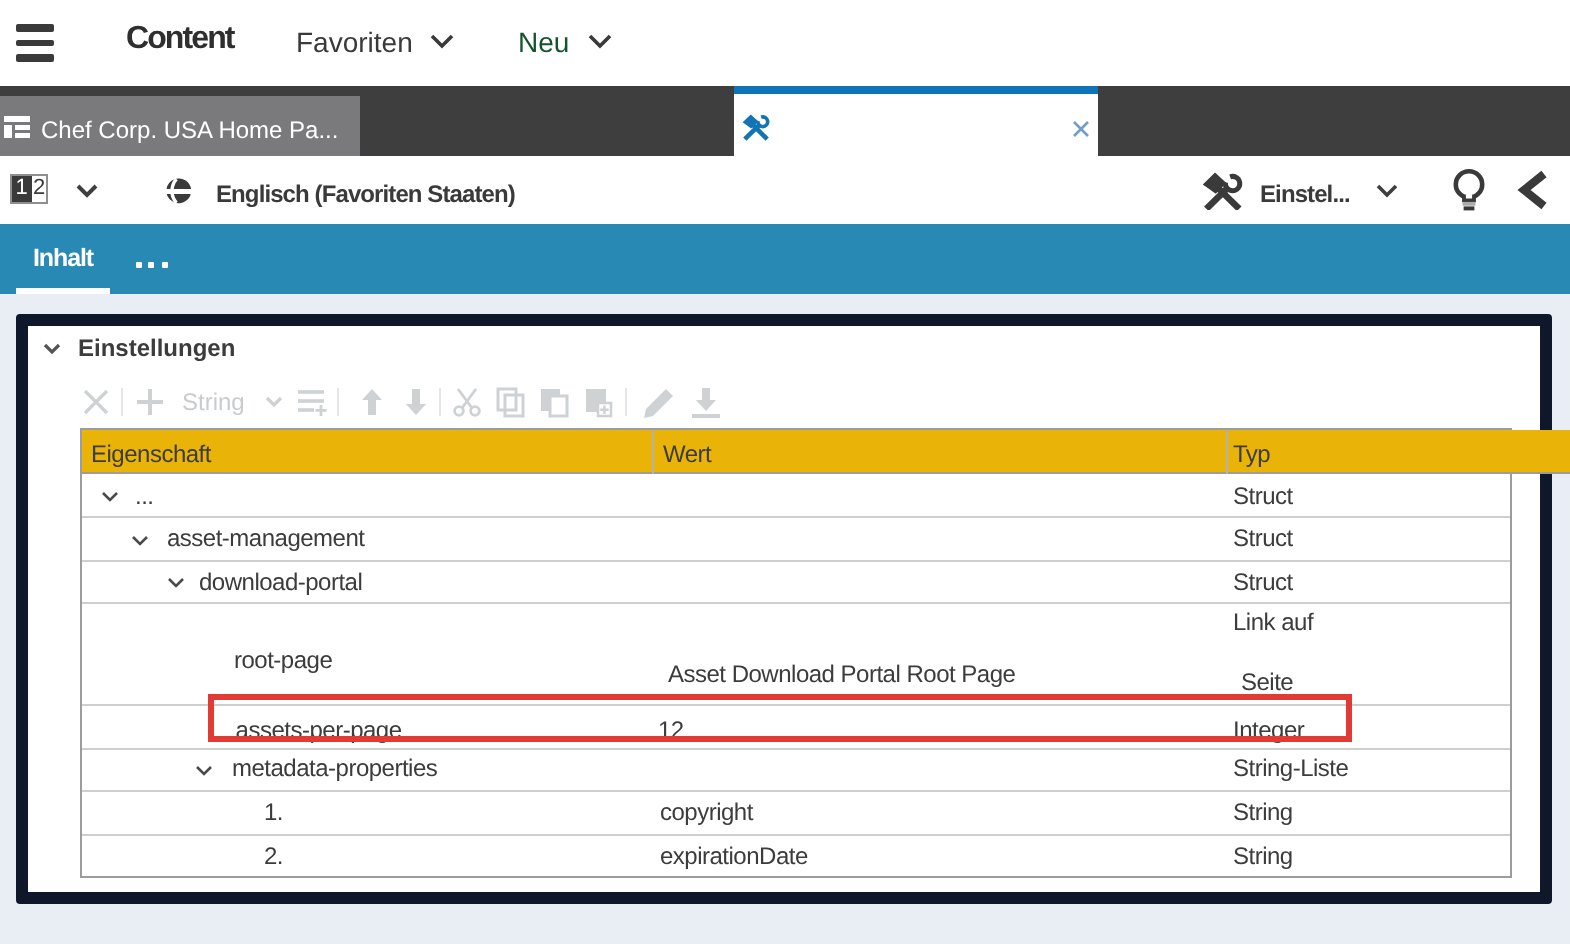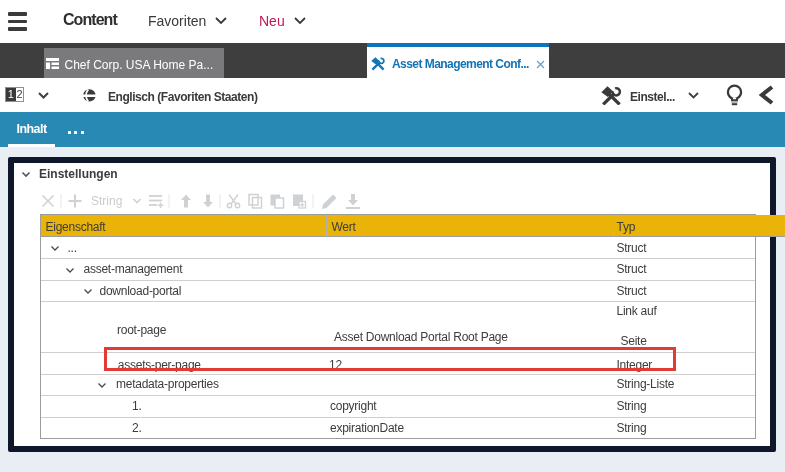--- a/index.html
+++ b/index.html
@@ -40,49 +40,48 @@
   <div class="burger abs" style="left:8px; top:12px; width:19px; height:18.5px; display:flex; flex-direction:column; justify-content:space-between;">
       <b></b>
       <b></b>
       <b></b>
     </div>
   <div class="txt" style="left:63px; top:10.5px; font-size:16px; font-weight:bold; letter-spacing:-0.95px; color:#2f2f2f;">Content</div>
   <div class="txt" style="left:148px; top:13px; font-size:14px; color:#3a3a3a;text-align:center;">Favoriten</div>
   <svg class="abs" style="left:214px; top:16px;" width="14" height="9" viewBox="0 0 14 9">
       <polyline points="2,2 7,7 12,2" fill="none" stroke="#3a3a3a" stroke-width="1.8"></polyline>
     </svg>
-  <div class="txt" style="left:259px; top:13px; font-size:14px; color:#be185d;">Neu</div>
+  <div class="txt" style="left:259px; top:13px; font-size:14px; color:#14532d;">Neu</div>
   <svg class="abs" style="left:293px; top:16px;" width="14" height="9" viewBox="0 0 14 9">
       <polyline points="2,2 7,7 12,2" fill="none" stroke="#3a3a3a" stroke-width="1.8"></polyline>
     </svg>
 </div>
 
 <div id="tabstrip" class="abs">
 
-  <div class="tab" style="left:0; width:179.5px;margin-left:44px;">
+  <div class="tab" style="left:0; width:179.5px;">
     <svg class="abs" style="left:2px; top:10px;" width="13" height="11" viewBox="0 0 13 11">
       <rect x="0" y="0" width="13" height="3" fill="#fff"></rect>
       <rect x="0" y="4.5" width="4" height="6.5" fill="#fff"></rect>
       <rect x="5.5" y="4.5" width="7.5" height="2.5" fill="#fff"></rect>
       <rect x="5.5" y="8.5" width="7.5" height="2.5" fill="#fff"></rect>
     </svg>
     <div class="txt" style="left:20.5px; top:9.5px; color:#fff;">Chef Corp. USA Home Pa...</div>
   </div>
 
 
   <div class="tabactive" style="left:367px; width:182px;">
     <svg class="abs" style="left:4px; top:10px;" width="14" height="14" viewBox="0 0 14 14">
       <g fill="#1273b5" stroke="#1273b5">
         <path d="M0.3,4.1 L4.4,0.2 L8.2,3.7 L4.6,7.3 Z" stroke="none"></path>
         <line x1="5.1" y1="5.1" x2="12.6" y2="12.6" stroke-width="2.3"></line>
         <path d="M9.56,1.6 A2.45,2.45 0 1 1 7.99,3.47" fill="none" stroke-width="1.8"></path>
         <line x1="8.7" y1="5.4" x2="1.4" y2="12.6" stroke-width="2.3"></line>
       </g>
     </svg>
-    <div class="txt" style="left:25px; top:9.5px; font-size:12px; font-weight:bold; letter-spacing:-0.55px; color:#1273b5;">Asset Management Conf...</div>
     <svg class="abs" style="left:169px; top:13px;" width="9" height="9" viewBox="0 0 9 9">
         <path d="M1,1 L8,8 M8,1 L1,8" stroke="#6f9fc8" stroke-width="1.3"></path>
       </svg>
   </div>
 </div>
 
 <div id="toolrow" class="abs">
 
   <div class="abs" style="left:5px; top:9px; width:19px; height:15px; border:1px solid #8f8f8f; background:#fff;">
     <div class="abs" style="left:0; top:0; width:9.5px; height:13px; background:#3a3a3a; color:#fff; font-size:11px; text-align:center; line-height:13px;">1</div>

